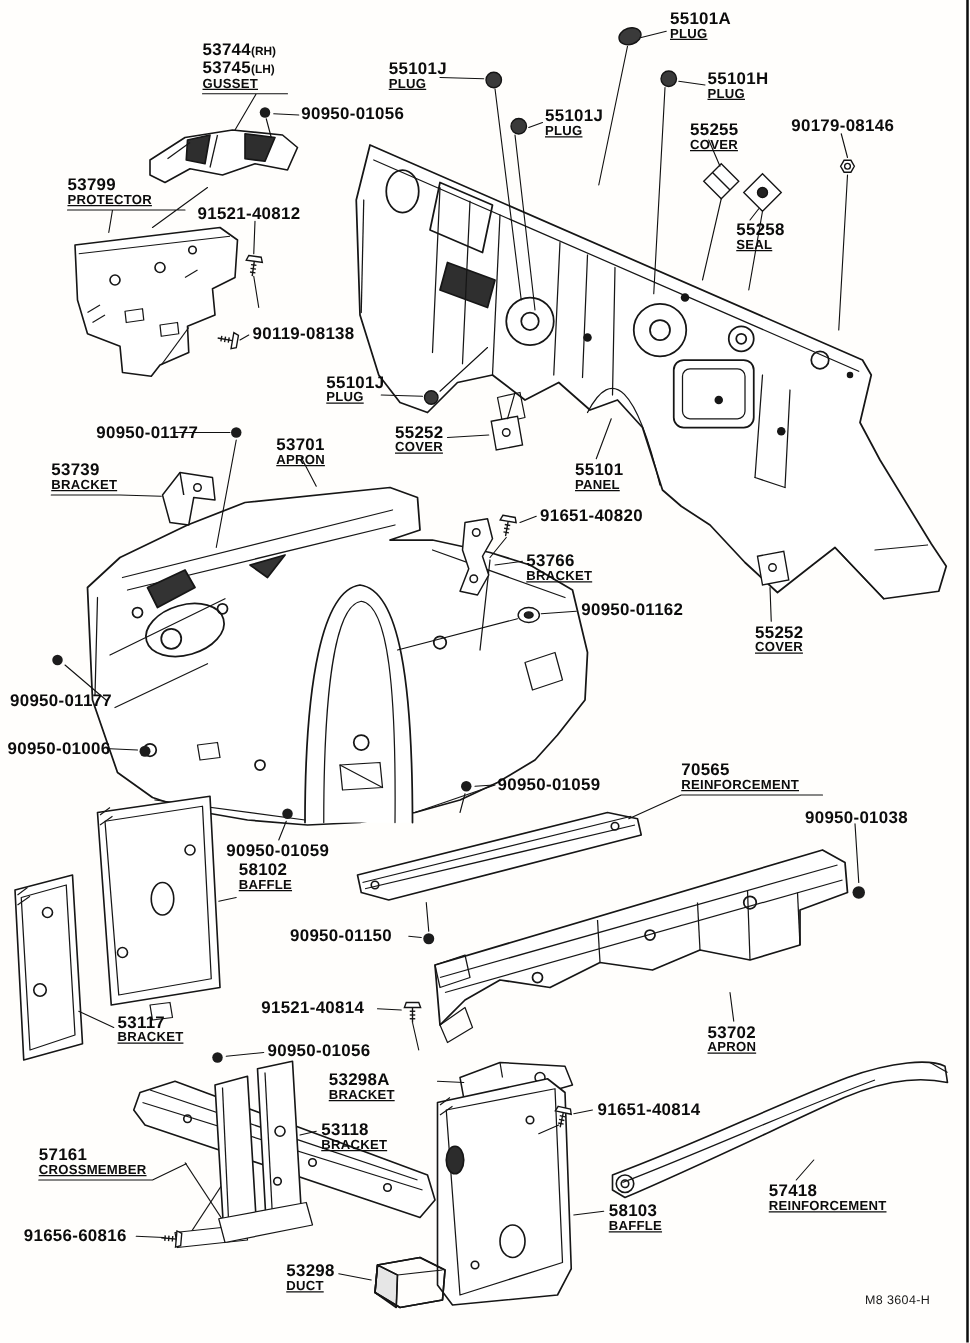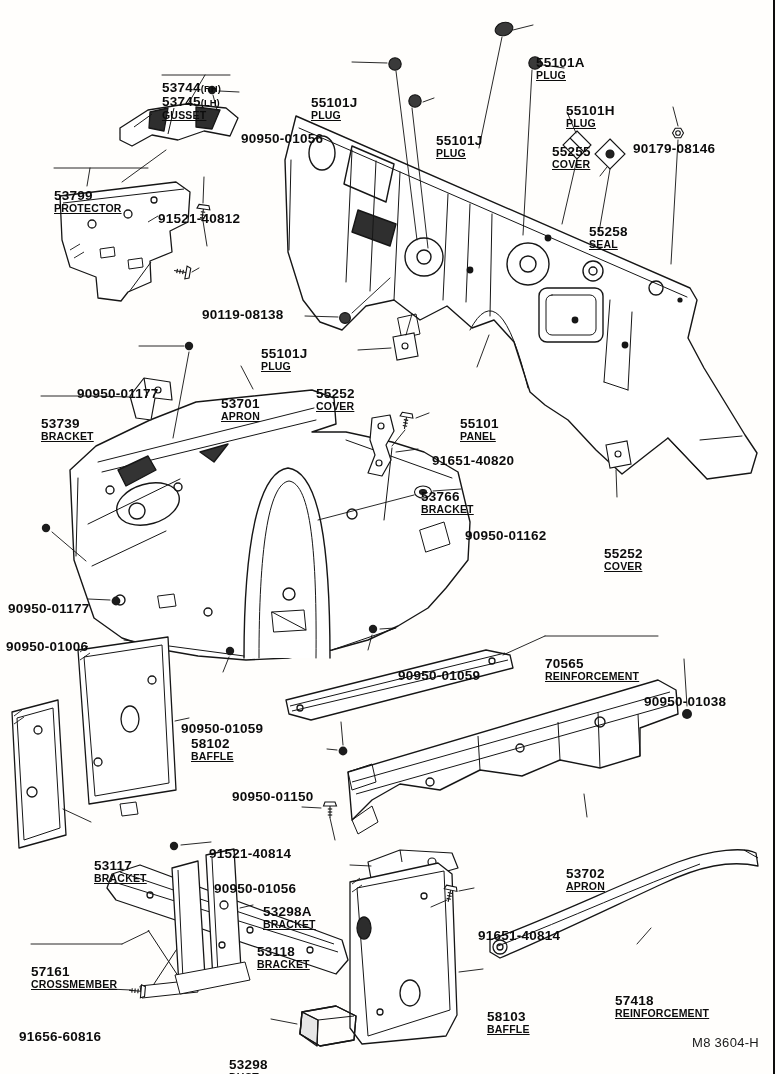--- a/index.html
+++ b/index.html
@@ -7,28 +7,28 @@
   body {
     width:776px; height:1074px;
     position:relative; overflow:hidden;
     font-family:"Liberation Sans", sans-serif;
   }
   .stage { position:absolute; inset:0; width:776px; height:1074px; background:#fffefc; }
   svg.art { position:absolute; left:0; top:0; z-index:1; }
   .page-edge { position:absolute; top:0; right:1px; width:2px; height:1074px; background:#0d0d0d; z-index:3; }
   .lbl {
     position:absolute; z-index:2; color:#0c0c0c;
-    line-height:1.06; white-space:nowrap; text-align:left;margin-top:48px;
+    line-height:1.06; white-space:nowrap; text-align:left;
   }
   .lbl .num { font-size:13.5px; font-weight:700; letter-spacing:.25px; }
   .lbl .nm  { font-size:10.5px; font-weight:700; letter-spacing:.2px;text-decoration:underline; }
   .sfx { font-size:9.5px; font-weight:700; letter-spacing:0;text-align:right; }
   .footer {
     position:absolute; left:692px; top:1035px; z-index:2;
-    font-size:13px; color:#1a1a1a; letter-spacing:.3px;
+    font-size:10px; color:#1a1a1a; letter-spacing:.3px;
   }
 </style>
 </head>
 <body>
 
 <div class="stage">
 
 <svg class="art" width="776" height="1074" viewBox="0 0 776 1074" xmlns="http://www.w3.org/2000/svg">
   <defs>
     <g id="bolt" stroke="#141414" fill="#fff" stroke-width="1.1">

